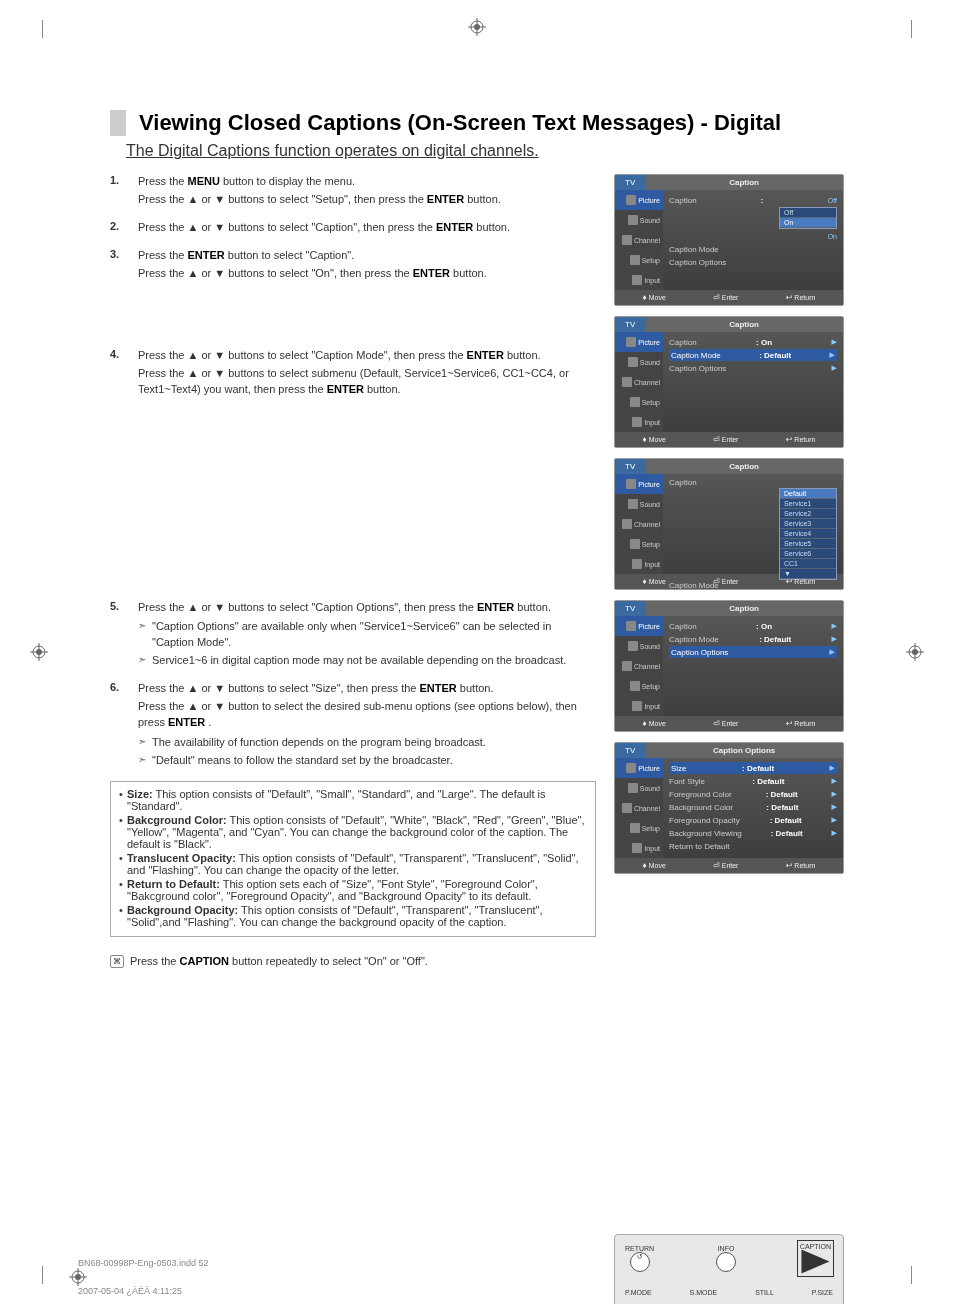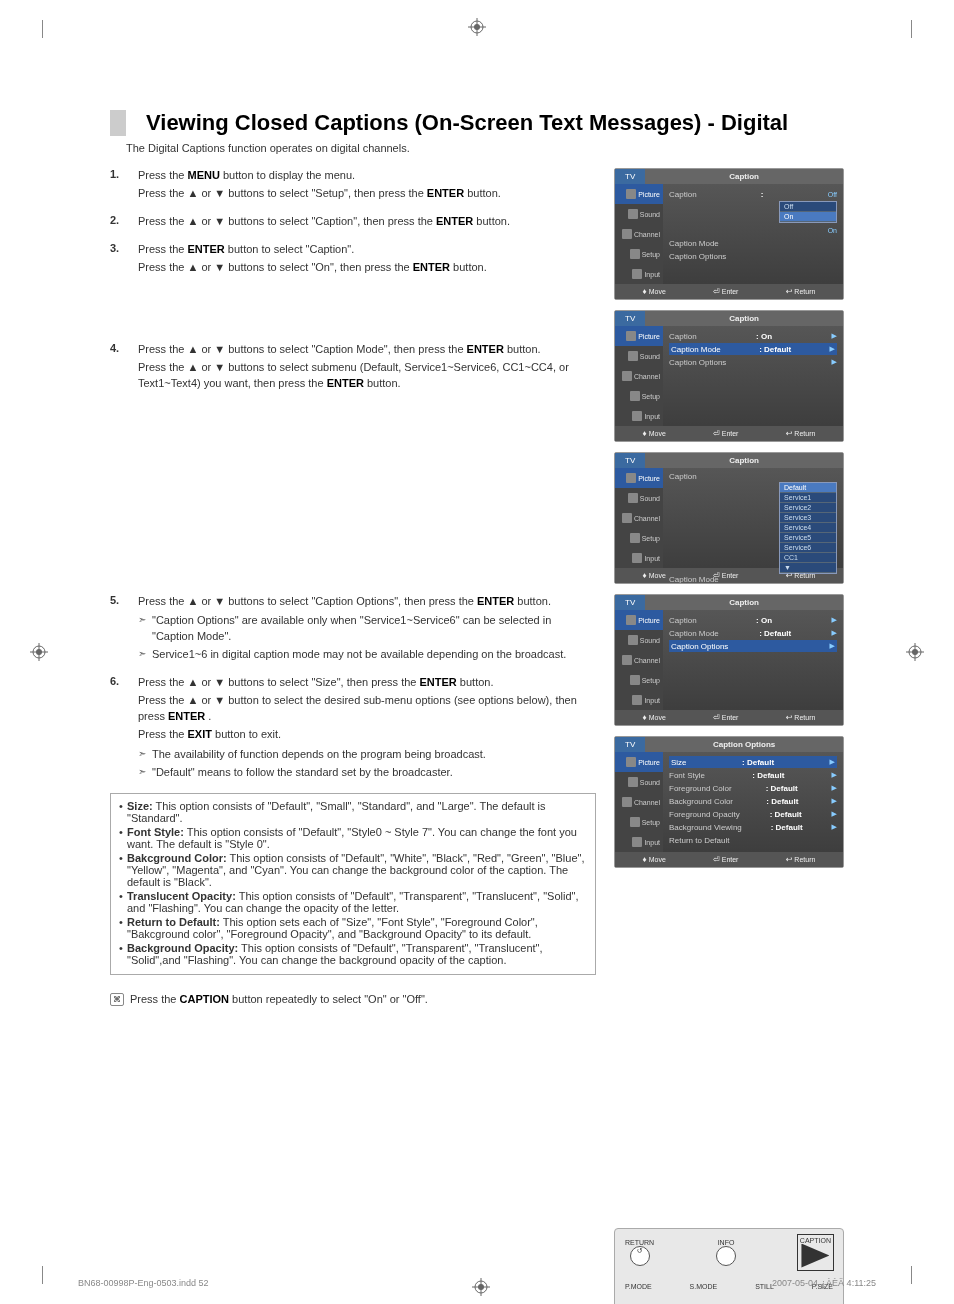--- a/index.html
+++ b/index.html
@@ -9,22 +9,22 @@
   .crop.tl { top: 20px; left: 42px; width: 8px; height: 18px; border-left: 1px solid #888; }
   .crop.tr { top: 20px; right: 42px; width: 8px; height: 18px; border-right: 1px solid #888; }
   .crop.bl { bottom: 20px; left: 42px; width: 8px; height: 18px; border-left: 1px solid #888; }
   .crop.br { bottom: 20px; right: 42px; width: 8px; height: 18px; border-right: 1px solid #888; }
   .reg-mark { position: absolute; width: 18px; height: 18px; }
   .reg-mark.top { top: 18px; left: 50%; transform: translateX(-50%); }
   .reg-mark.mid-l { top: 50%; left: 30px; transform: translateY(-50%); }
   .reg-mark.mid-r { top: 50%; right: 30px; transform: translateY(-50%); }
   .reg-mark.bot { bottom: 24px; left: 50%; transform: translateX(-50%); position: absolute; }
   .reg-mark svg { width: 18px; height: 18px; }
-  .title { font-size: 22px; font-weight: bold; color: #000; border-left: 16px solid #ccc; padding-left: 20px; margin-bottom: 6px; }
-  .subtitle { font-size: 11px; margin: 6px 0 14px 16px; }
+  .title { font-size: 22px; font-weight: bold; color: #000; border-left: 16px solid #ccc; padding-left: 13px; margin-bottom: 6px; }
+  .subtitle { font-size: 16px; margin: 6px 0 14px 16px; text-decoration: underline; }
   .content { display: flex; gap: 18px; }
   .left { flex: 1 1 55%; }
   .right { flex: 0 0 230px; }
   ol.steps { list-style: none; padding: 0; }
   .step { display: flex; gap: 10px; margin-bottom: 10px; }
   .step .num { font-weight: bold; width: 18px; flex-shrink: 0; }
   .step .body { flex: 1; line-height: 1.45; }
   .step .body p { margin-bottom: 2px; }
   .note-list { margin: 4px 0 0 0; padding: 0; list-style: none; }
   .note-list li { position: relative; padding-left: 14px; margin-bottom: 2px; }
@@ -60,21 +60,21 @@
   .osd-ftr { background: #555; display: flex; justify-content: space-around; padding: 3px 4px; font-size: 7px; }
   .osd-ftr span { color: #eee; }
   .osd-ftr .i { font-size: 8px; margin-right: 2px; }
   
   .remote-frag { border: 1px solid #aaa; background: #e8e8e8; height: 82px; position: relative; margin-top: 360px; border-radius: 4px; padding: 6px 10px; }
   .remote-frag .row { display: flex; justify-content: space-between; align-items: center; height: 50%; }
   .remote-frag .btn { text-align: center; font-size: 7px; color: #333; }
   .remote-frag .circ { width: 20px; height: 20px; border: 1px solid #555; border-radius: 50%; margin: 0 auto; background: #fff; }
   .remote-frag .wedge { width: 28px; height: 24px; background: #333; clip-path: polygon(0 0, 100% 50%, 0 100%); margin: 0 auto; position: relative; }
   .remote-frag .caption-highlight { outline: 1.5px solid #333; padding: 2px; }
-  .footer { position: absolute; bottom: 8px; left: 78px; right: 78px; display: flex; justify-content: space-between; font-size: 9px; color: #888; }
+  .footer { position: absolute; bottom: 8px; left: 78px; right: 78px; display: flex; justify-content: space-between; font-size: 9px; color: #888; flex-direction: column; }
   b, strong { font-weight: bold; color: #000; }
 </style>
 </head>
 <body>
 
 <div class="page">
   <div class="crop tl"></div>
   <div class="crop tr"></div>
   <div class="crop bl"></div>
   <div class="crop br"></div>
@@ -139,31 +139,29 @@
                 <li>Service1~6 in digital caption mode may not be available depending on the broadcast.</li>
               </ul>
             </div>
           </li>
           <li class="step">
             <div class="num">6.</div>
             <div class="body">
               <p>Press the ▲ or ▼ buttons to select "Size", then press the <b>ENTER</b> button.</p>
               <p>Press the ▲ or ▼ button to select the desired sub-menu options (see options below), then press <b>ENTER</b> .</p>
               <p></p>
-              <p>Press the <b>EXIT</b> button to exit.</p>
               <ul class="note-list">
                 <li>The availability of function depends on the program being broadcast.</li>
                 <li>"Default" means to follow the standard set by the broadcaster.</li>
               </ul>
             </div>
           </li>
         </ol>
       <ul class="bul-list" id="opts">
           <li><span class="opt-label">Size:</span> This option consists of "Default", "Small", "Standard", and "Large". The default is "Standard".</li>
-          <li><span class="opt-label">Font Style:</span> This option consists of "Default", "Style0 ~ Style 7". You can change the font you want. The default is "Style 0".</li>
           <li><span class="opt-label">Bakcground Color:</span> This option consists of "Default", "White", "Black", "Red", "Green", "Blue", "Yellow", "Magenta", and "Cyan". You can change the background color of the caption. The default is "Black".</li>
           <li><span class="opt-label">Translucent Opacity:</span> This option consists of "Default", "Transparent", "Translucent", "Solid", and "Flashing". You can change the opacity of the letter.</li>
           <li><span class="opt-label">Return to Default:</span> This option sets each of "Size", "Font Style", "Foreground Color", "Bakcground color", "Foreground Opacity", and "Background Opacity" to its default.</li>
           <li><span class="opt-label">Background Opacity:</span> This option consists of "Default", "Transparent", "Translucent", "Solid",and "Flashing". You can change the background opacity of the caption.</li>
         </ul>
       <div class="remote-tip">
         <span class="ricon">⌘</span>
         <span id="rtip">Press the <b>CAPTION</b> button repeatedly to select "On" or "Off".</span>
       </div>
     </div>

